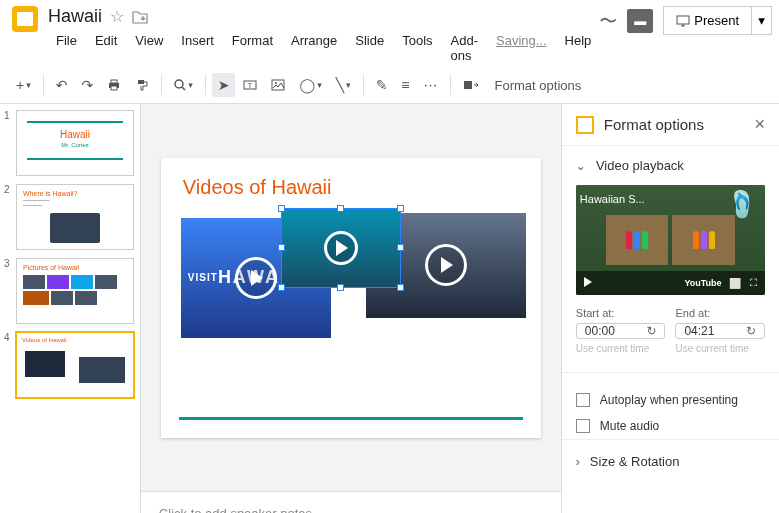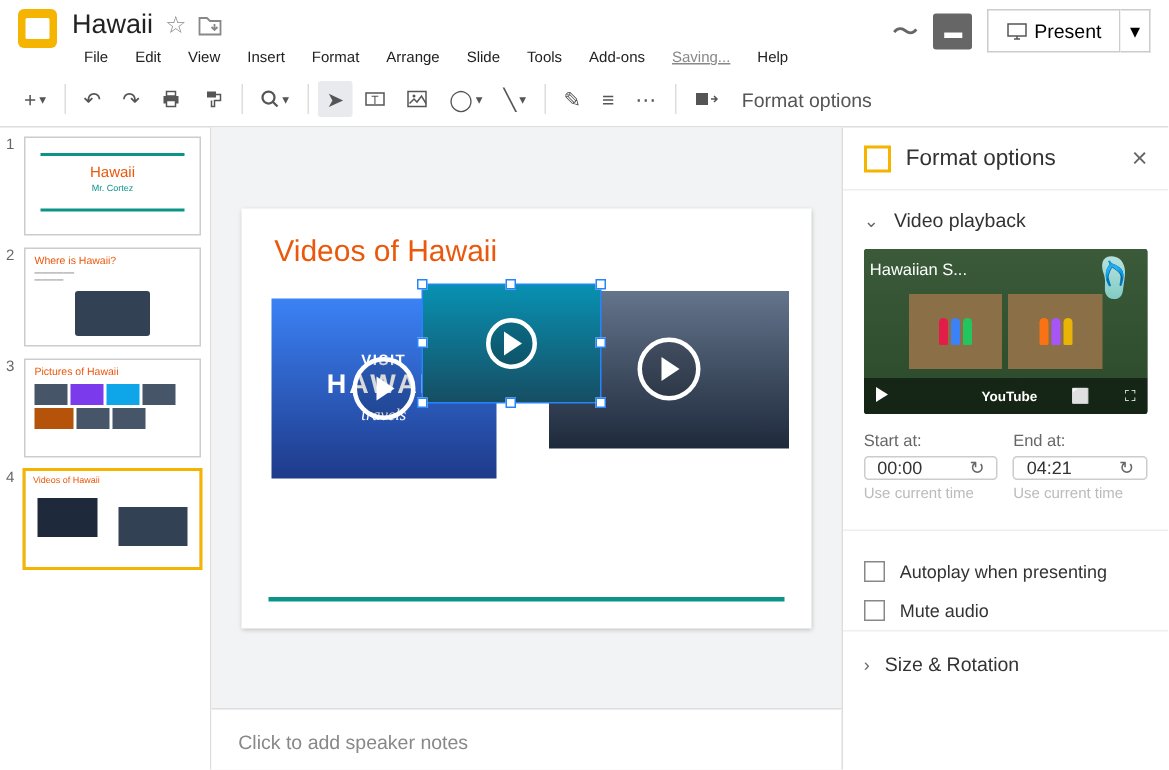--- a/index.html
+++ b/index.html
@@ -5,21 +5,21 @@
 * { box-sizing: border-box; margin: 0; padding: 0; font-family: Arial, sans-serif; }
 body { width: 779px; height: 513px; overflow: hidden; background: #fff; }
 .header { display: flex; align-items: flex-start; padding: 6px 12px 0; }
 .logo { width: 26px; height: 26px; background: #f4b400; border-radius: 4px; position: relative; margin-right: 10px; flex-shrink: 0; }
 .logo::after { content: ''; position: absolute; top: 6px; left: 5px; right: 5px; bottom: 6px; background: #fff; border-radius: 1px; }
 .title-area { flex: 1; }
 .title-row { display: flex; align-items: center; gap: 8px; }
 .doc-title { font-size: 18px; color: #222; }
 .star-icon, .folder-icon { color: #888; font-size: 16px; }
 .menu-row { display: flex; gap: 2px; margin-top: 2px; }
-.menu-item { font-size: 10px; color: #222; padding: 4px 8px; cursor: pointer; }
+.menu-item { font-size: 13px; color: #222; padding: 4px 8px; cursor: pointer; }
 .menu-item.saving { color: #888; text-decoration: underline; }
 .header-right { display: flex; align-items: center; gap: 10px; }
 .trend-icon { font-size: 18px; color: #666; }
 .comment-box { width: 26px; height: 24px; background: #666; border-radius: 2px; display: flex; align-items: center; justify-content: center; }
 .comment-box span { color: #fff; font-size: 12px; }
 .present-btn { border: 1px solid #ccc; padding: 6px 12px; font-size: 13px; display: flex; align-items: center; gap: 4px; cursor: pointer; background: #fff; }
 .present-drop { border: 1px solid #ccc; border-left: none; padding: 6px 6px; cursor: pointer; background: #fff; }
 .toolbar { display: flex; align-items: center; padding: 6px 10px; border-bottom: 1px solid #ddd; gap: 2px; }
 .tb-btn { padding: 4px 6px; cursor: pointer; color: #555; font-size: 14px; display: flex; align-items: center; }
 .tb-sep { width: 1px; height: 20px; background: #ddd; margin: 0 4px; }
@@ -47,21 +47,21 @@
 .thumb4 .t-head { font-size: 6px; color: #ea580c; margin: 4px 5px 2px; }
 .thumb4 .t-v1, .thumb4 .t-v2 { position: absolute; background: #1e293b; }
 .thumb4 .t-v1 { width: 40px; height: 26px; left: 8px; top: 18px; }
 .thumb4 .t-v2 { width: 46px; height: 26px; right: 8px; top: 24px; background: #334155; }
 .canvas-area { flex: 1; background: #f1f3f4; display: flex; flex-direction: column; }
 .canvas-wrap { flex: 1; display: flex; align-items: center; justify-content: center; padding: 20px; }
 .slide { width: 380px; height: 280px; background: #fff; box-shadow: 0 1px 3px rgba(0,0,0,0.2); position: relative; }
 .slide-title { color: #ea580c; font-size: 20px; font-weight: 500; padding: 18px 22px 8px; }
 .vid-box { position: absolute; background: #0f172a; }
 .vid1 { left: 20px; top: 60px; width: 150px; height: 120px; background: linear-gradient(#3b82f6, #1e3a8a); }
-.vid1-overlay { position: absolute; inset: 0; display: flex; flex-direction: column; align-items: center; justify-content: center; color: #fff; }
+.vid1-overlay { position: absolute; inset: 0; display: flex; flex-direction: row; align-items: center; justify-content: center; color: #fff; }
 .vid1-txt1 { font-size: 10px; font-weight: bold; letter-spacing: 1px; }
 .vid1-txt2 { font-size: 18px; font-weight: bold; letter-spacing: 2px; }
 .vid1-txt3 { font-size: 11px; font-style: italic; margin-top: 4px; font-family: cursive; }
 .play-circle { width: 42px; height: 42px; border: 3px solid #fff; border-radius: 50%; display: flex; align-items: center; justify-content: center; position: absolute; top: 50%; left: 50%; transform: translate(-50%, -50%); background: rgba(0,0,0,0.15); }
 .play-circle::after { content: ''; border-left: 12px solid #fff; border-top: 8px solid transparent; border-bottom: 8px solid transparent; margin-left: 3px; }
 .vid2 { left: 120px; top: 50px; width: 120px; height: 80px; background: linear-gradient(#0891b2, #164e63); border: 1px solid #2684fc; }
 .sel-handle { position: absolute; width: 7px; height: 7px; background: #fff; border: 1px solid #2684fc; }
 .sh-tl { top: -4px; left: -4px; } .sh-tm { top: -4px; left: 50%; margin-left: -4px; } .sh-tr { top: -4px; right: -4px; }
 .sh-ml { top: 50%; left: -4px; margin-top: -4px; } .sh-mr { top: 50%; right: -4px; margin-top: -4px; }
 .sh-bl { bottom: -4px; left: -4px; } .sh-bm { bottom: -4px; left: 50%; margin-left: -4px; } .sh-br { bottom: -4px; right: -4px; }
@@ -76,21 +76,21 @@
 .section-head { display: flex; align-items: center; padding: 12px 14px; gap: 10px; cursor: pointer; }
 .chevron { font-size: 12px; color: #666; }
 .section-title { font-size: 13px; font-weight: normal; color: #333; }
 .video-prev { margin: 0 14px 12px; height: 110px; background: #2a3f2a; position: relative; border-radius: 2px; overflow: hidden; }
 .vp-bg { position: absolute; inset: 0; background: linear-gradient(180deg, #3a5a3a 0%, #2a4a2a 100%); }
 .vp-boxes { position: absolute; left: 30px; right: 30px; top: 30px; bottom: 30px; display: flex; gap: 4px; }
 .vp-box { flex: 1; background: #8b6f47; display: flex; align-items: center; justify-content: center; gap: 2px; }
 .vp-bottle { width: 6px; height: 18px; border-radius: 3px 3px 1px 1px; }
 .vp-title { position: absolute; top: 8px; left: 4px; right: 10px; color: #fff; font-size: 11px; }
 .vp-foot { position: absolute; top: 4px; right: 6px; font-size: 26px; }
-.vp-controls { position: absolute; bottom: 0; left: 0; right: 0; height: 24px; background: rgba(0,0,0,0.5); display: flex; align-items: center; padding: 0 8px; gap: 23px; color: #fff; font-size: 10px; }
+.vp-controls { position: absolute; bottom: 0; left: 0; right: 0; height: 24px; background: rgba(0,0,0,0.5); display: flex; align-items: center; padding: 0 8px; gap: 8px; color: #fff; font-size: 10px; }
 .vp-play::after { content: ''; border-left: 8px solid #fff; border-top: 5px solid transparent; border-bottom: 5px solid transparent; display: inline-block; }
 .vp-yt { margin-left: auto; font-size: 9px; font-weight: bold; }
 .time-row { display: flex; gap: 10px; padding: 0 14px 4px; }
 .time-col { flex: 1; }
 .time-label { font-size: 11px; color: #666; margin-bottom: 4px; }
 .time-input { display: flex; align-items: center; border: 1px solid #ccc; border-radius: 3px; padding: 0 8px; font-size: 12px; color: #333; gap: 6px; }
 .time-val { flex: 1; }
 .refresh-icon { font-size: 12px; color: #666; cursor: pointer; }
 .time-hint { font-size: 10px; color: #bbb; margin-top: 4px; }
 .divider { height: 1px; background: #eee; margin: 14px 0; }

